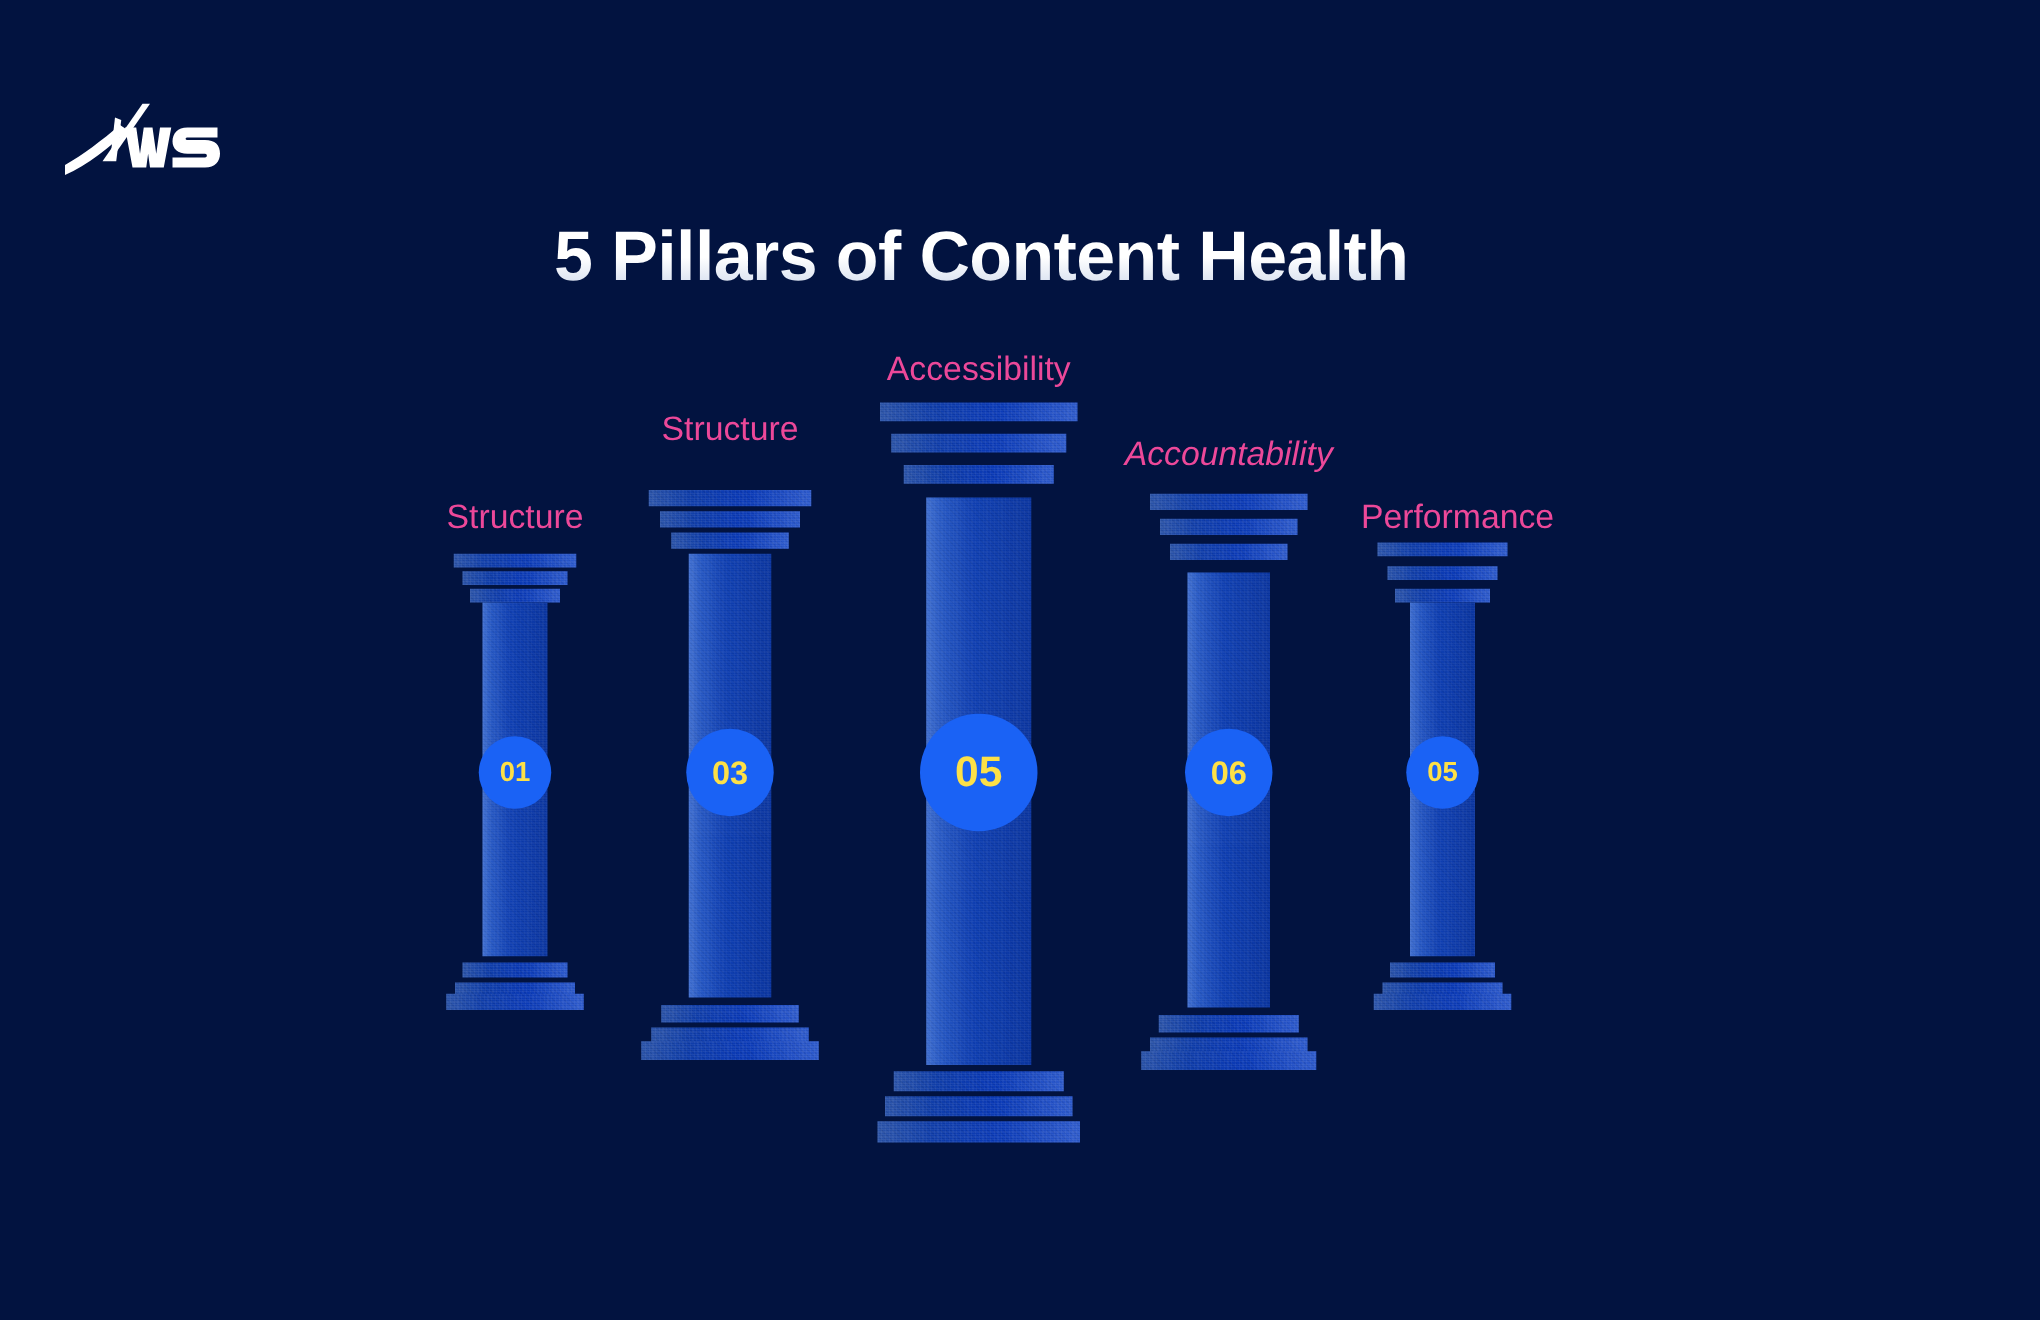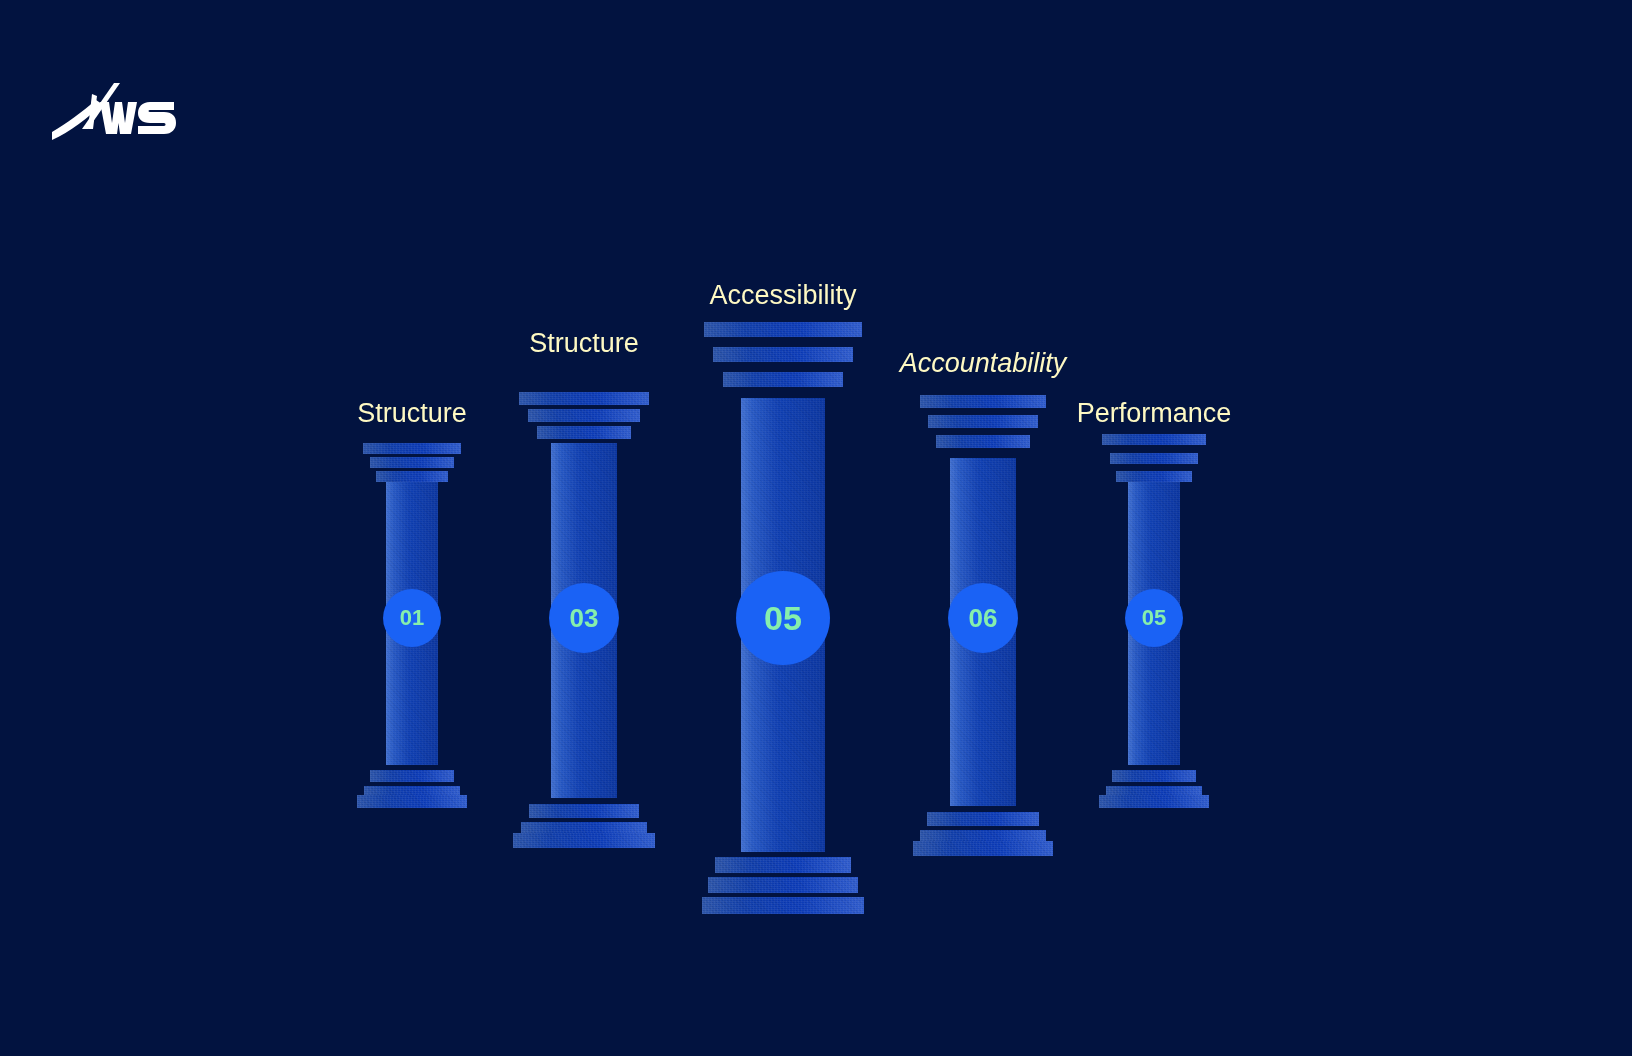--- a/index.html
+++ b/index.html
@@ -50,21 +50,21 @@
 
   
   .pillar {
     position: absolute;
     bottom: 0;
   }
   .pillar-label {
     position: absolute;
     left: 50%;
     transform: translateX(-50%);
-    color: #fef9c3;
+    color: #ec4899;
     font-size: 27px;
     font-weight: 500;
     white-space: nowrap;
     text-align: center;
   }
   .slab {
     position: absolute;
     left: 50%;
     transform: translateX(-50%);
     background:
@@ -106,21 +106,21 @@
       repeating-linear-gradient(0deg, rgba(255,255,255,0.13) 0 1px, rgba(0,0,0,0) 1px 2px),
       repeating-linear-gradient(90deg, rgba(255,255,255,0.10) 0 1px, rgba(0,0,0,0) 1px 3px),
       repeating-linear-gradient(45deg, rgba(0,0,0,0.15) 0 1px, rgba(0,0,0,0) 1px 3px);
   }
   .badge {
     position: absolute;
     left: 50%;
     transform: translate(-50%, -50%);
     border-radius: 50%;
     background: #1a62f5;
-    color: #86efac;
+    color: #fde047;
     display: flex;
     align-items: center;
     justify-content: center;
     font-weight: 700;
     z-index: 5;
   }
 </style>
 </head>
 <body>
 
@@ -132,20 +132,21 @@
       <path d="M68 1 L36 47 L30 47 L62 1 Z" fill="#ffffff"></path>
       <path d="M44 18 C 30 30, 14 42, 0 50 L0 58 C 18 50, 36 36, 50 22 Z" fill="#ffffff"></path>
       <path d="M40 12 L36 47 L41 47 L45 14 Z" fill="#ffffff"></path>
 
       <path d="M48 20 L57 20 L60 41 L63 20 L70 20 L73 41 L76 20 L85 20 L79 52 L68 52 L66.5 41 L65 52 L54 52 Z" fill="#ffffff"></path>
 
       <path d="M122 20 L98 20 C 90 20, 86 25, 86 31 C 86 37, 90 41, 98 41 L112 41 C 114 41, 114 44, 112 44 L86 44 L86 52 L112 52 C 120 52, 124 47, 124 41 C 124 34, 120 30, 112 30 L98 30 C 96 30, 96 28, 98 28 L122 28 Z" fill="#ffffff"></path>
     </svg>
   </div>
 
+  <div id="title">5 Pillars of Content Health</div>
 
   <div id="pillars-layer">
       <div class="pillar" style="left: 412px; top: 0px; bottom: auto; width: 0px; height: 1056px;">
         <div class="pillar-label" style="top: 398px;">Structure</div>
         <div class="slab" style="width: 98px; height: 11px; top: 443px;"></div>
         <div class="slab" style="width: 84px; height: 11px; top: 457px;"></div>
         <div class="slab" style="width: 72px; height: 11px; top: 471px;"></div>
         <div class="shaft" style="width: 52px; top: 482px; height: 283px;"></div>
         <div class="slab" style="width: 84px; height: 12px; top: 770px;"></div>
         <div class="slab" style="width: 96px; height: 12px; top: 786px;"></div>
@@ -179,21 +180,21 @@
         <div class="slab" style="width: 126px; height: 13px; top: 395px;"></div>
         <div class="slab" style="width: 110px; height: 13px; top: 415px;"></div>
         <div class="slab" style="width: 94px; height: 13px; top: 435px;"></div>
         <div class="shaft" style="width: 66px; top: 458px; height: 348px;"></div>
         <div class="slab" style="width: 112px; height: 14px; top: 812px;"></div>
         <div class="slab" style="width: 126px; height: 14px; top: 830px;"></div>
         <div class="slab" style="width: 140px; height: 15px; top: 841px;"></div>
         <div class="badge" style="width: 70px; height: 70px; font-size: 26px; top: 618px; background: rgb(26, 98, 245);">06</div>
       </div>
       <div class="pillar" style="left: 1154px; top: 0px; bottom: auto; width: 0px; height: 1056px;">
-        <div class="pillar-label" style="top: 398px;">Performance</div>
+        <div class="pillar-label" style="top: 398px; margin-left: 12px;">Performance</div>
         <div class="slab" style="width: 104px; height: 11px; top: 434px;"></div>
         <div class="slab" style="width: 88px; height: 11px; top: 453px;"></div>
         <div class="slab" style="width: 76px; height: 11px; top: 471px;"></div>
         <div class="shaft" style="width: 52px; top: 482px; height: 283px;"></div>
         <div class="slab" style="width: 84px; height: 12px; top: 770px;"></div>
         <div class="slab" style="width: 96px; height: 12px; top: 786px;"></div>
         <div class="slab" style="width: 110px; height: 13px; top: 795px;"></div>
         <div class="badge" style="width: 58px; height: 58px; font-size: 22px; top: 618px; background: rgb(26, 98, 245);">05</div>
       </div>
     </div>

